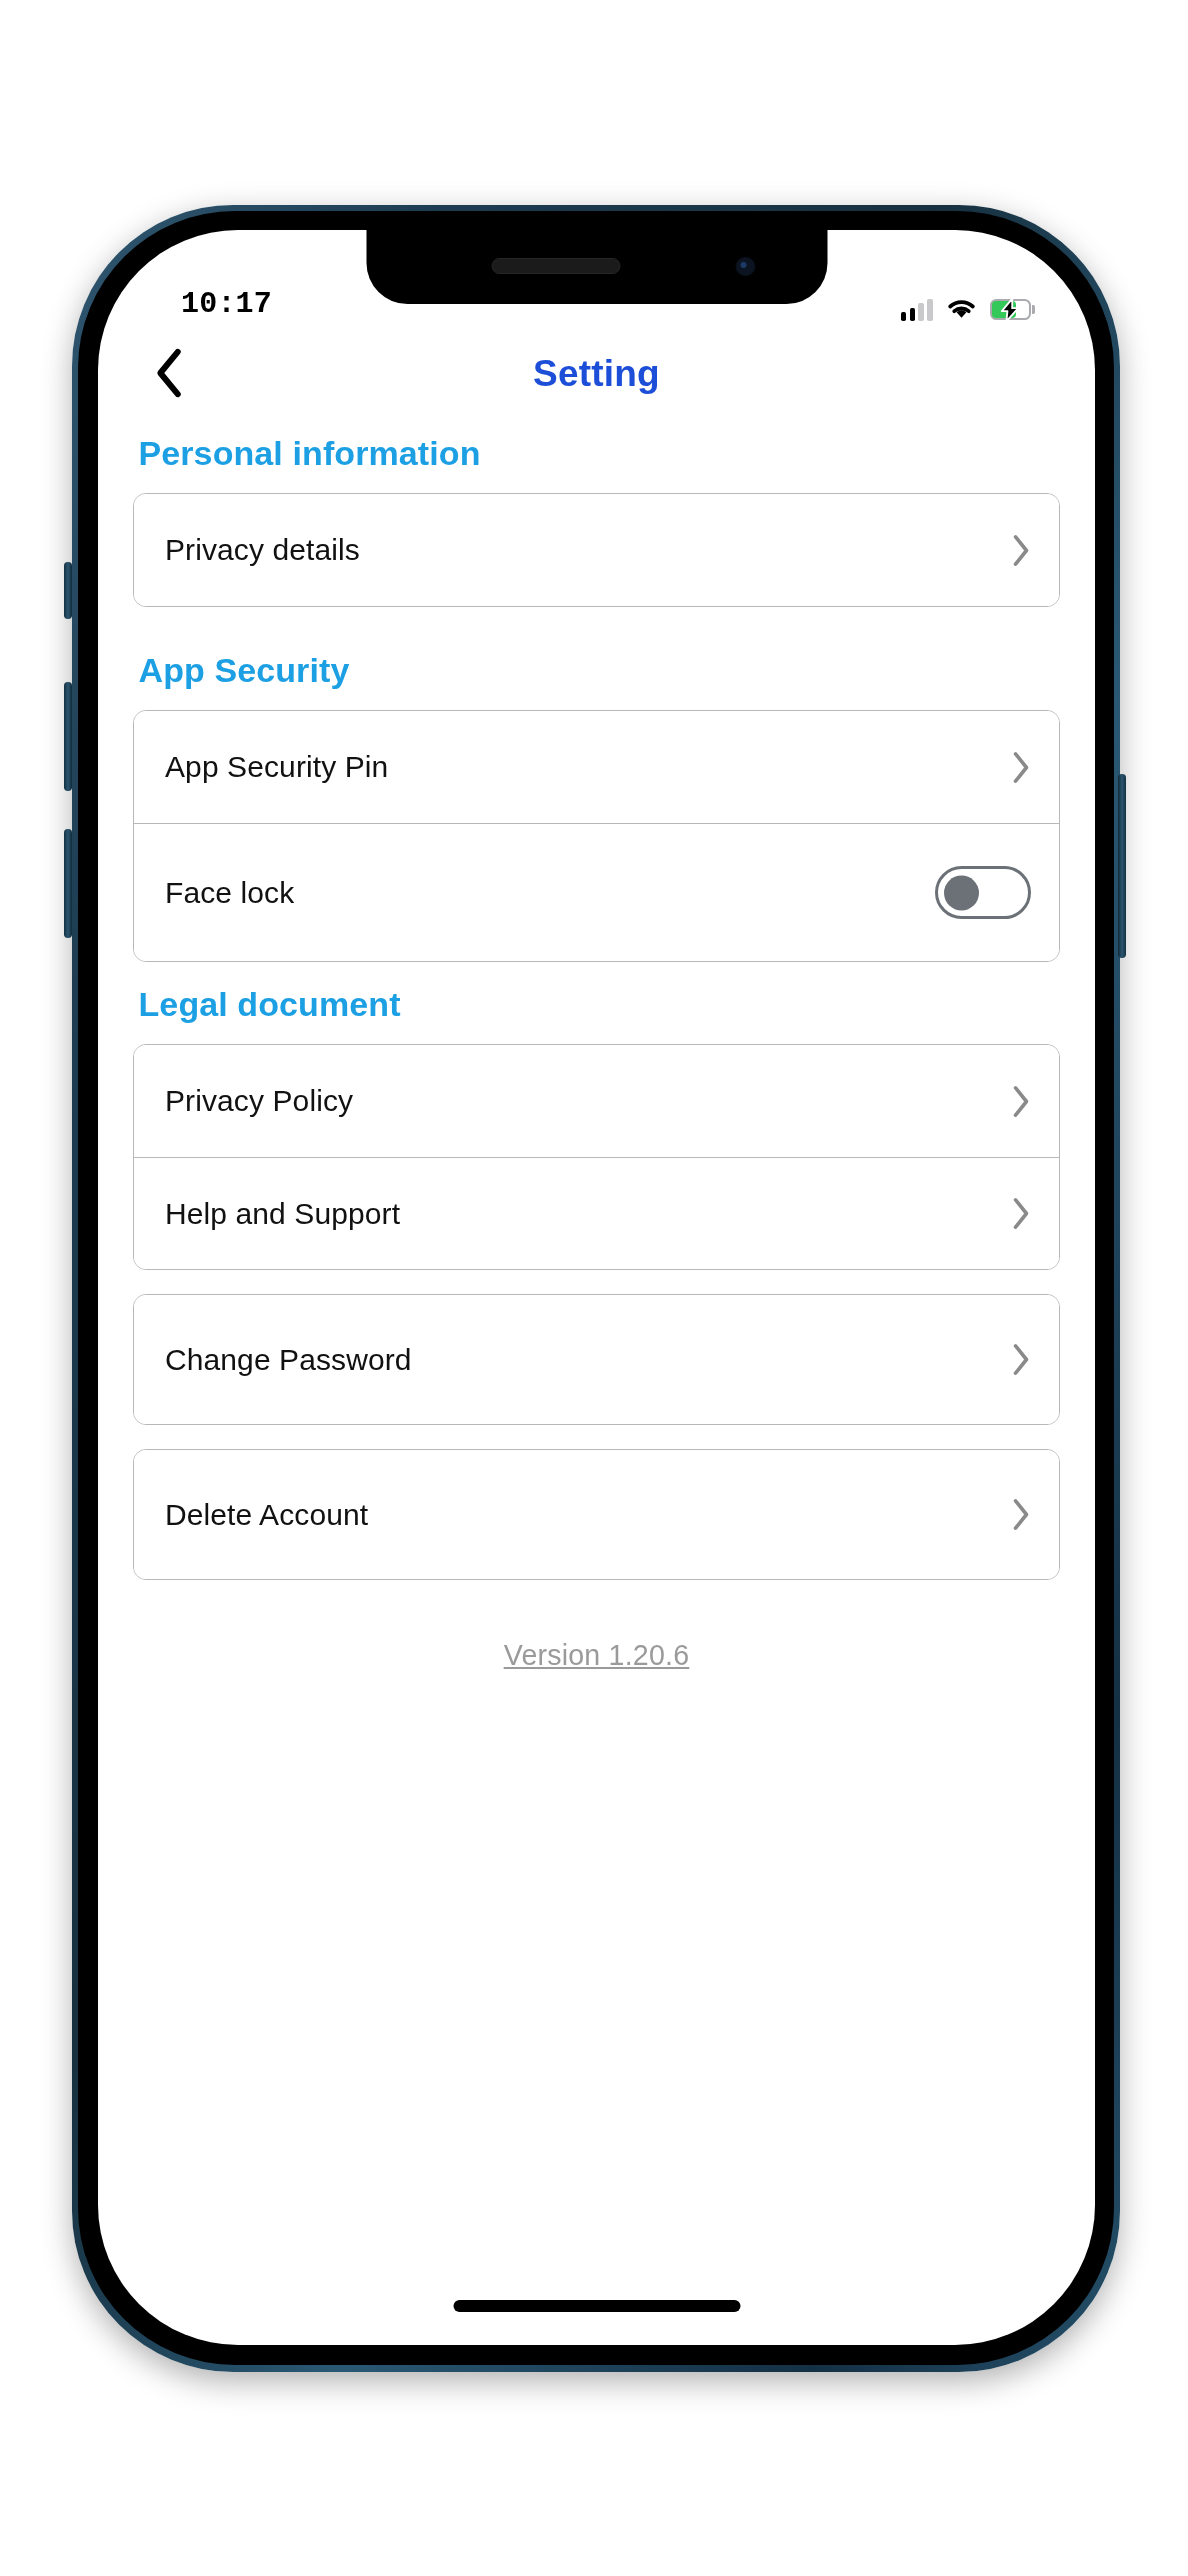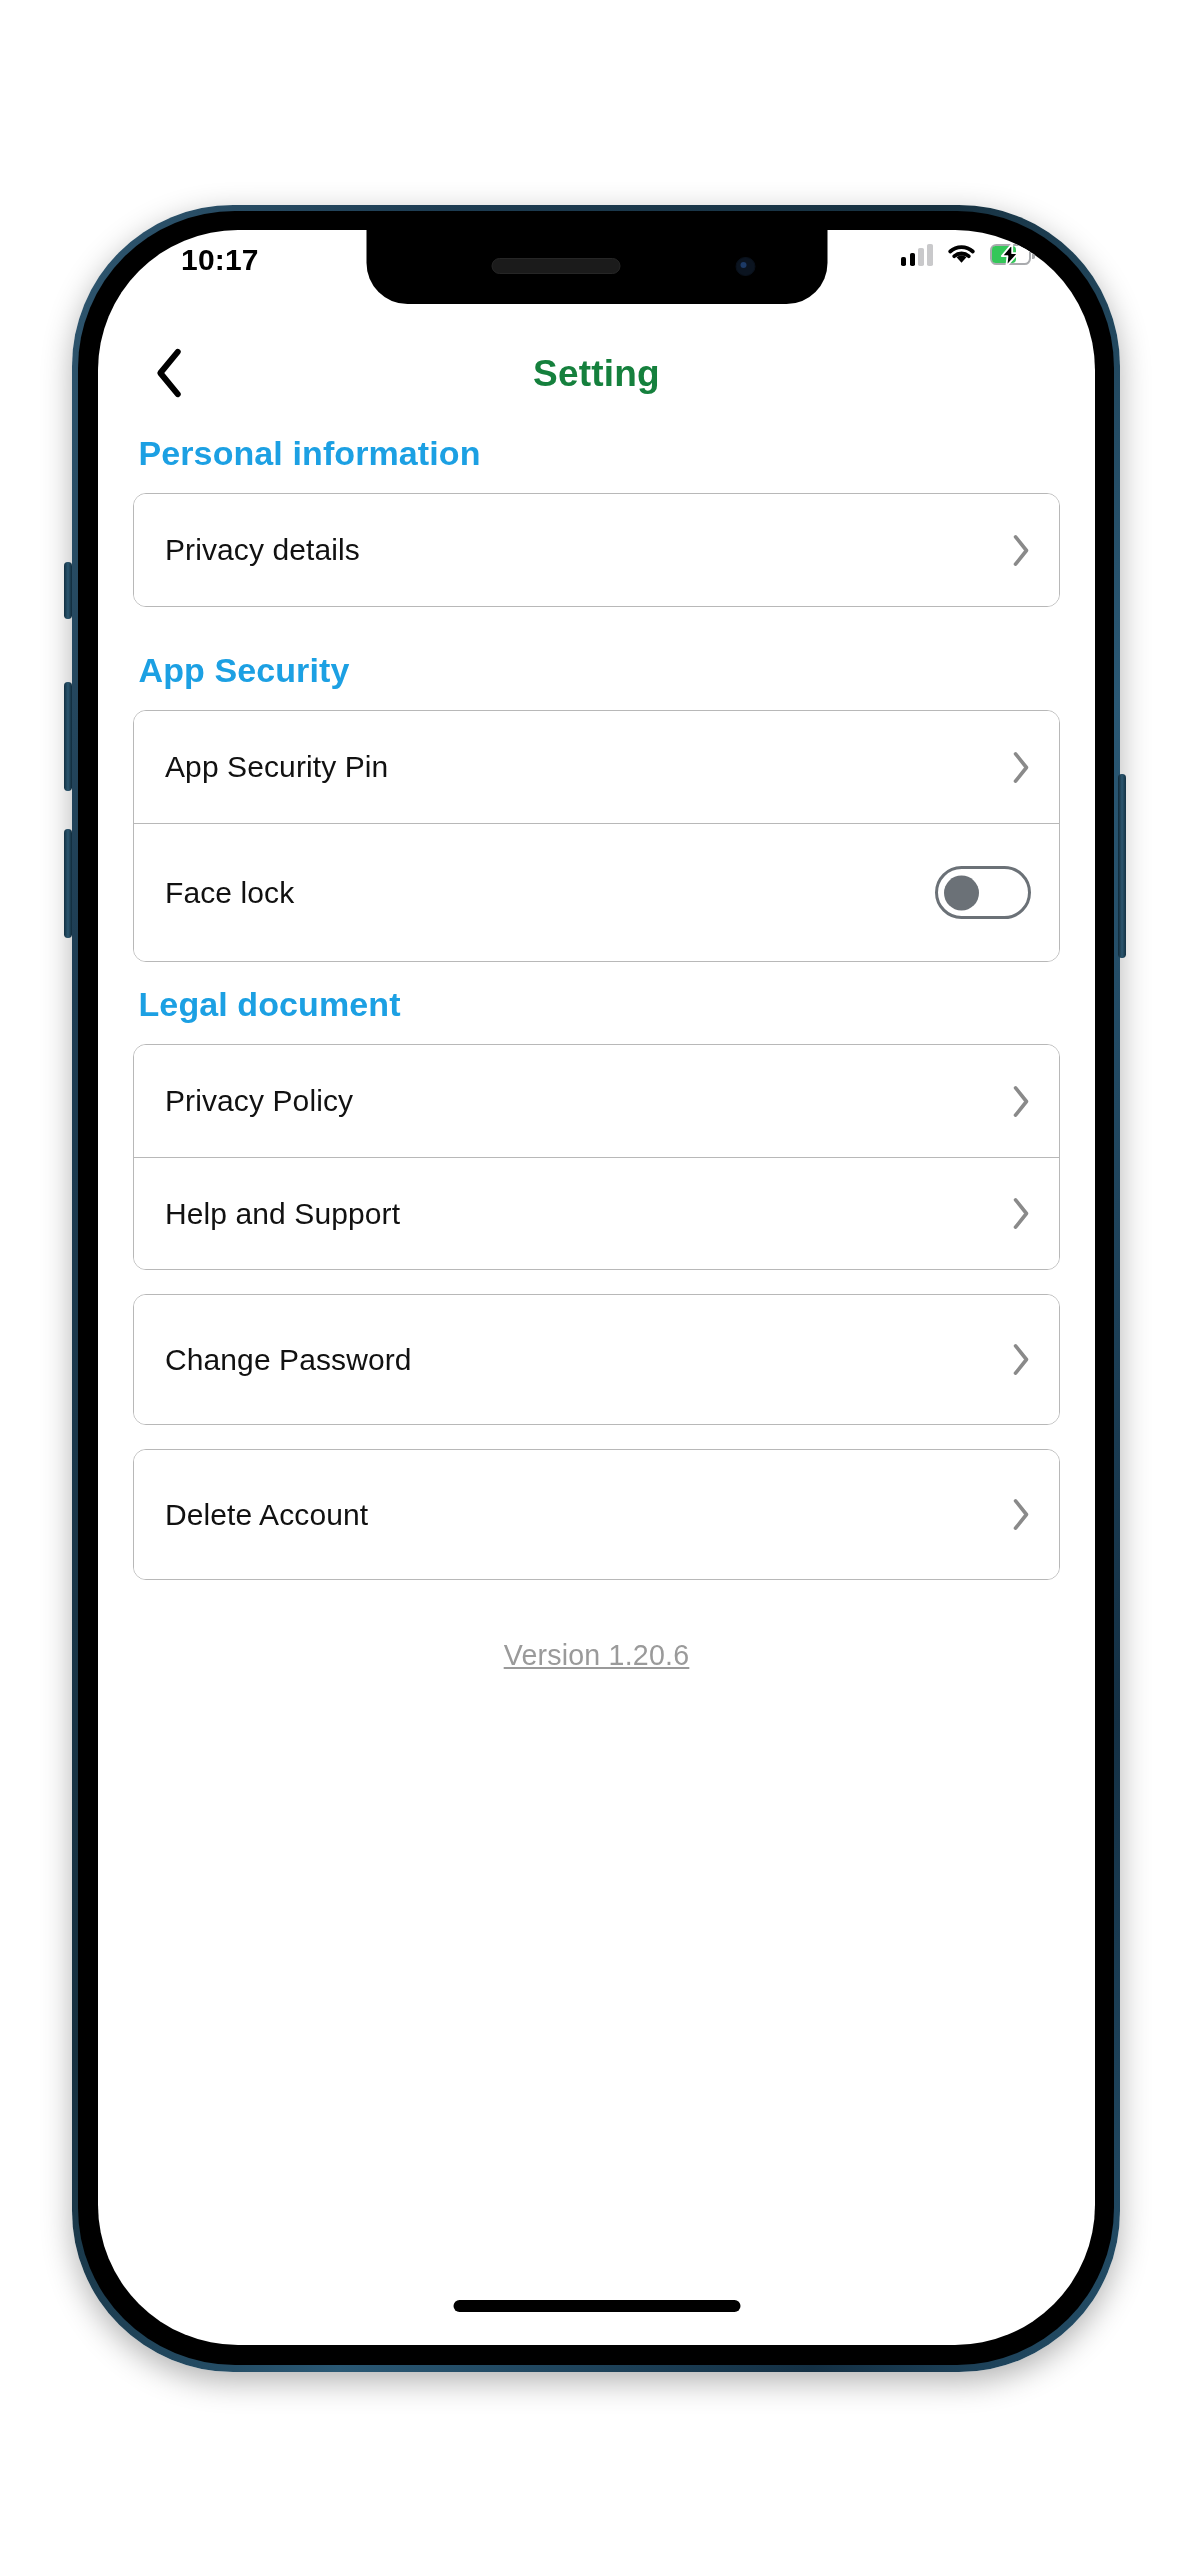--- a/index.html
+++ b/index.html
@@ -96,28 +96,29 @@
     position: absolute;
     left: 3.7px; top: 3.7px;
     width: 6.4px; height: 6.4px;
     border-radius: 50%;
     background: #1c3a66;
   }
 
   
   #status-bar {
     position: absolute;
-    left: 0; top: 0;
+    left: 0; top: 6px;
     width: 100%;
     height: 85px;
     display: flex;
-    align-items: flex-start;
+    align-items: flex-end;
     justify-content: space-between;
     padding: 13px 59px 0 63px;
     z-index: 25;
+    font-family: Liberation Mono, monospace;
   }
   #status-time {
     font-size: 30px;
     font-weight: 700;
     color: #000;
     letter-spacing: 0.2px;
     padding-left: 20px;
   }
   #status-icons {
     display: flex;
@@ -179,21 +180,21 @@
     left: 39px;
     width: 64px; height: 64px;
     display: flex; align-items: center; justify-content: center;
     cursor: pointer;
   }
   #page-title {
     width: 100%;
     text-align: center;
     font-size: 37px;
     font-weight: 700;
-    color: #15803d;
+    color: #1d4ed8;
     letter-spacing: 0.2px;
   }
 
   
   #content {
     position: absolute;
     left: 0;
     top: 176px;
     width: 100%;
     padding: 0 35px;

